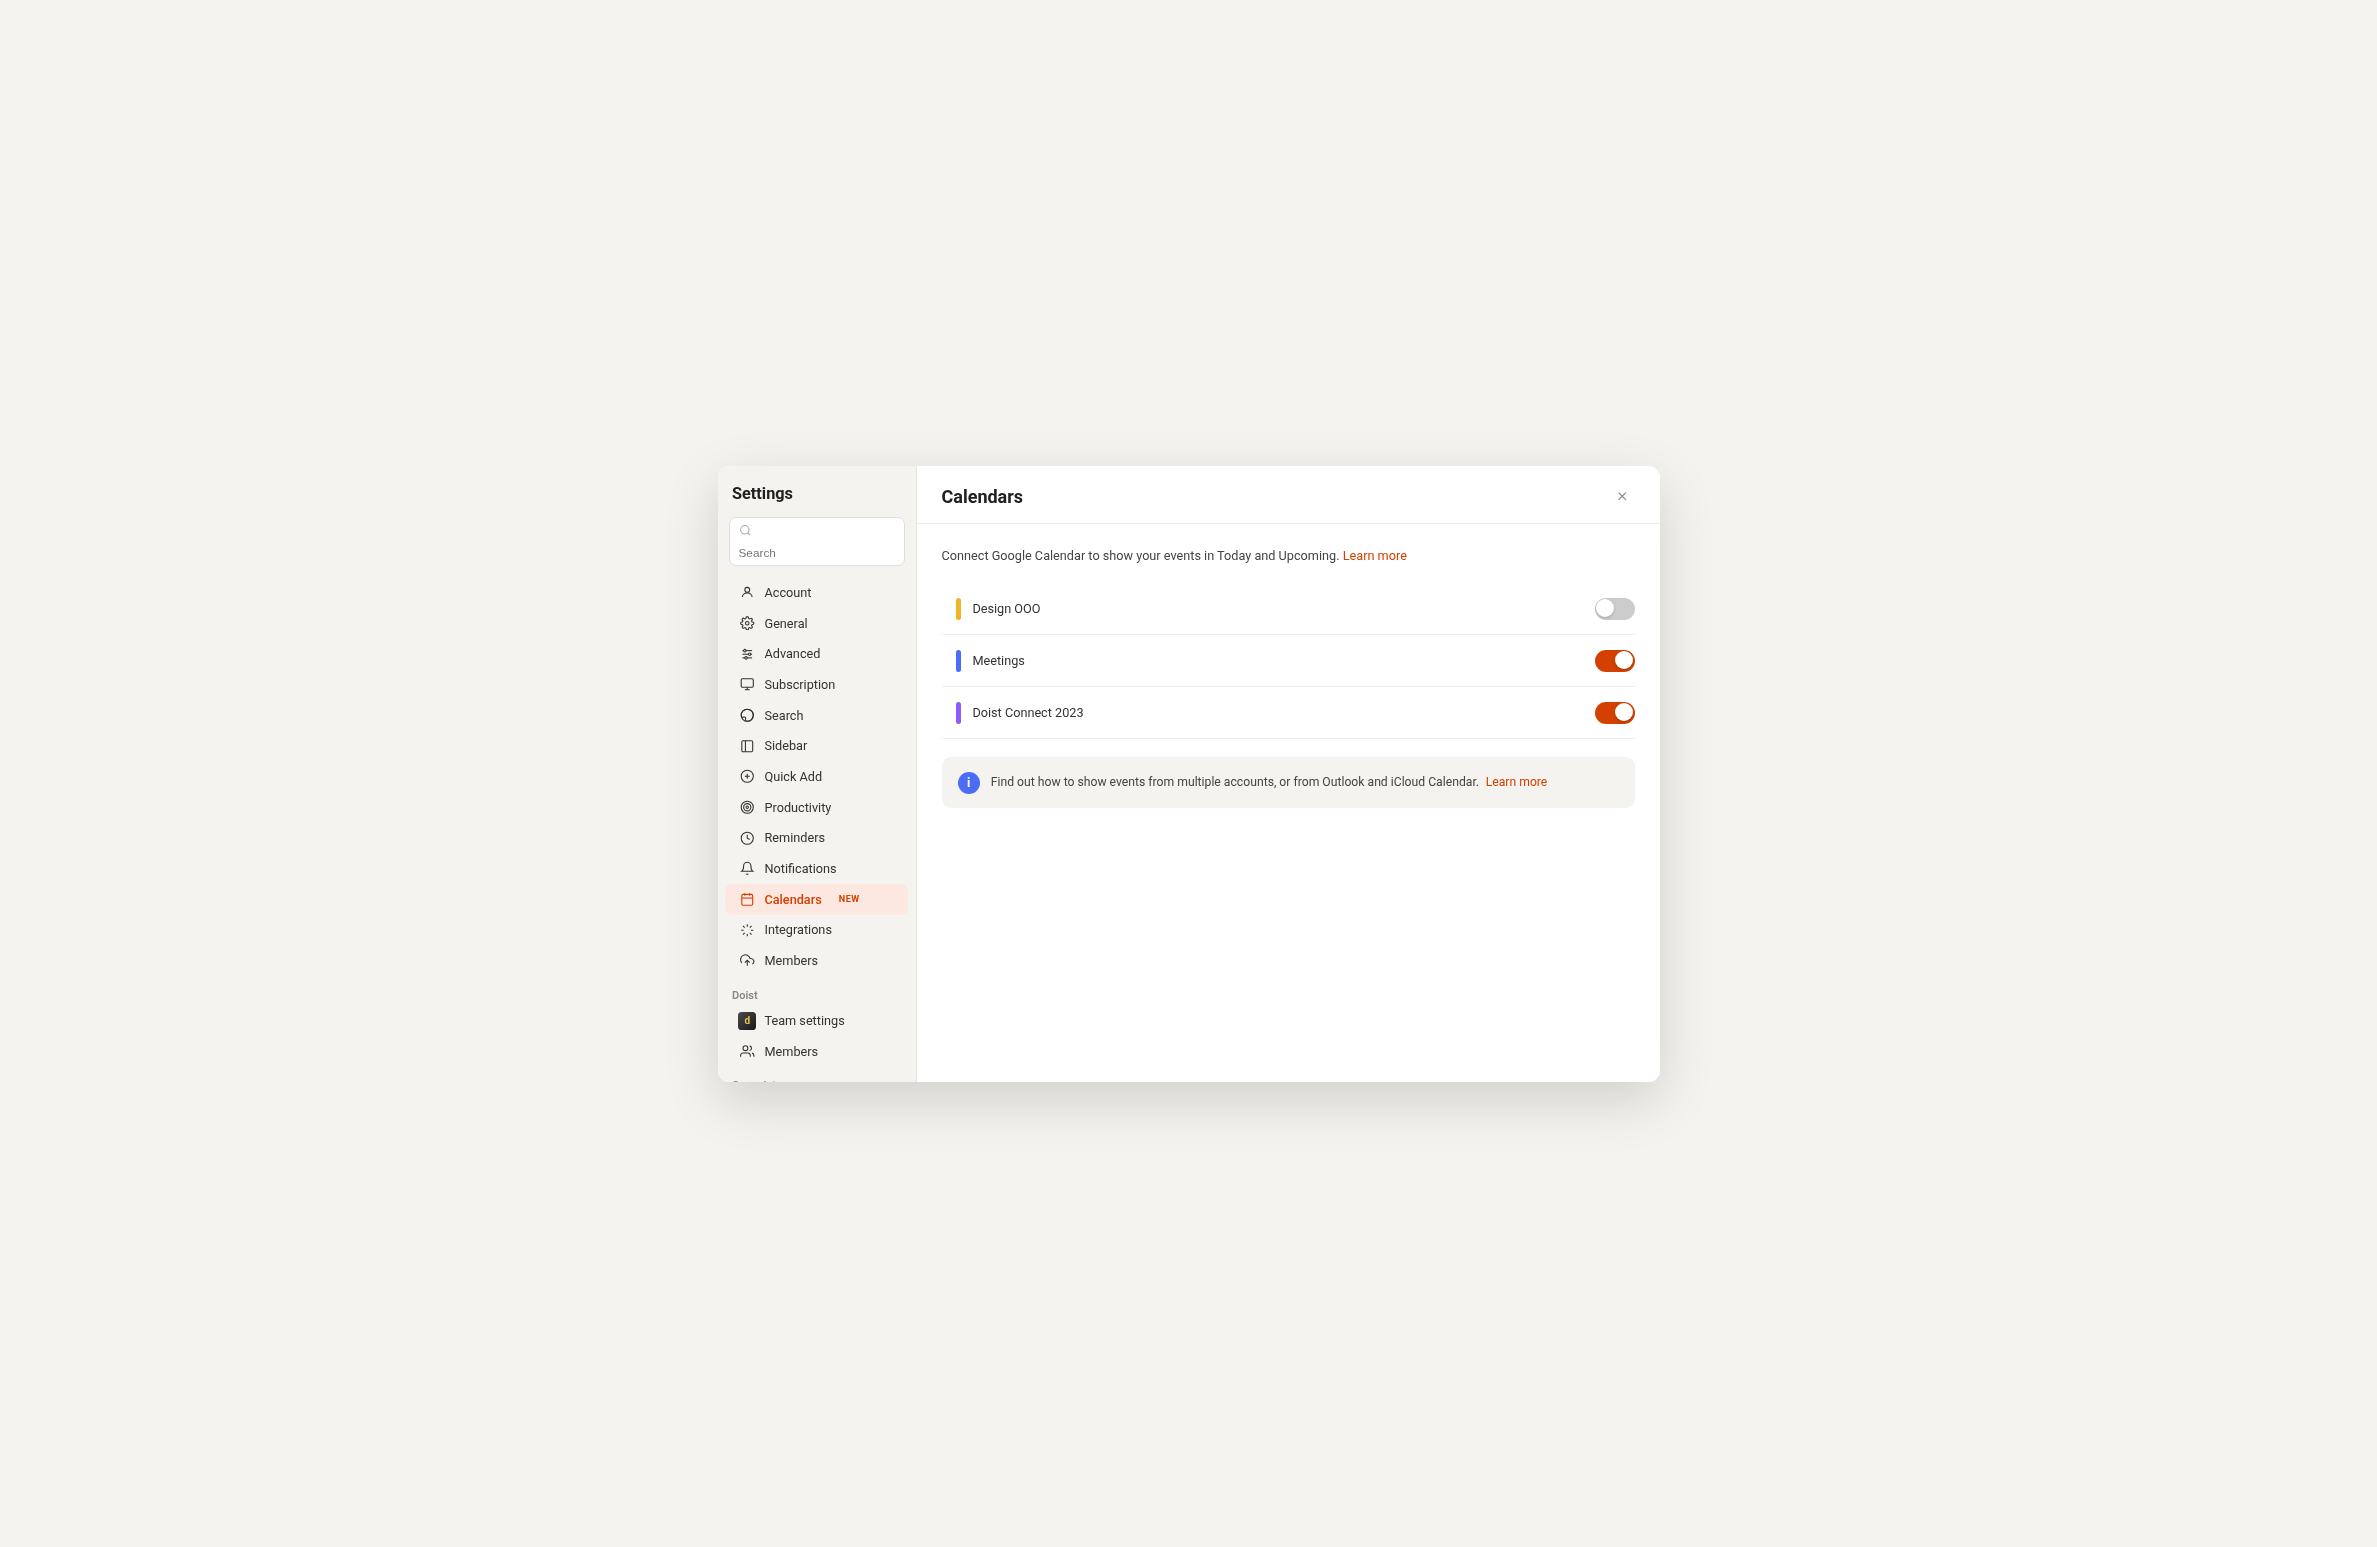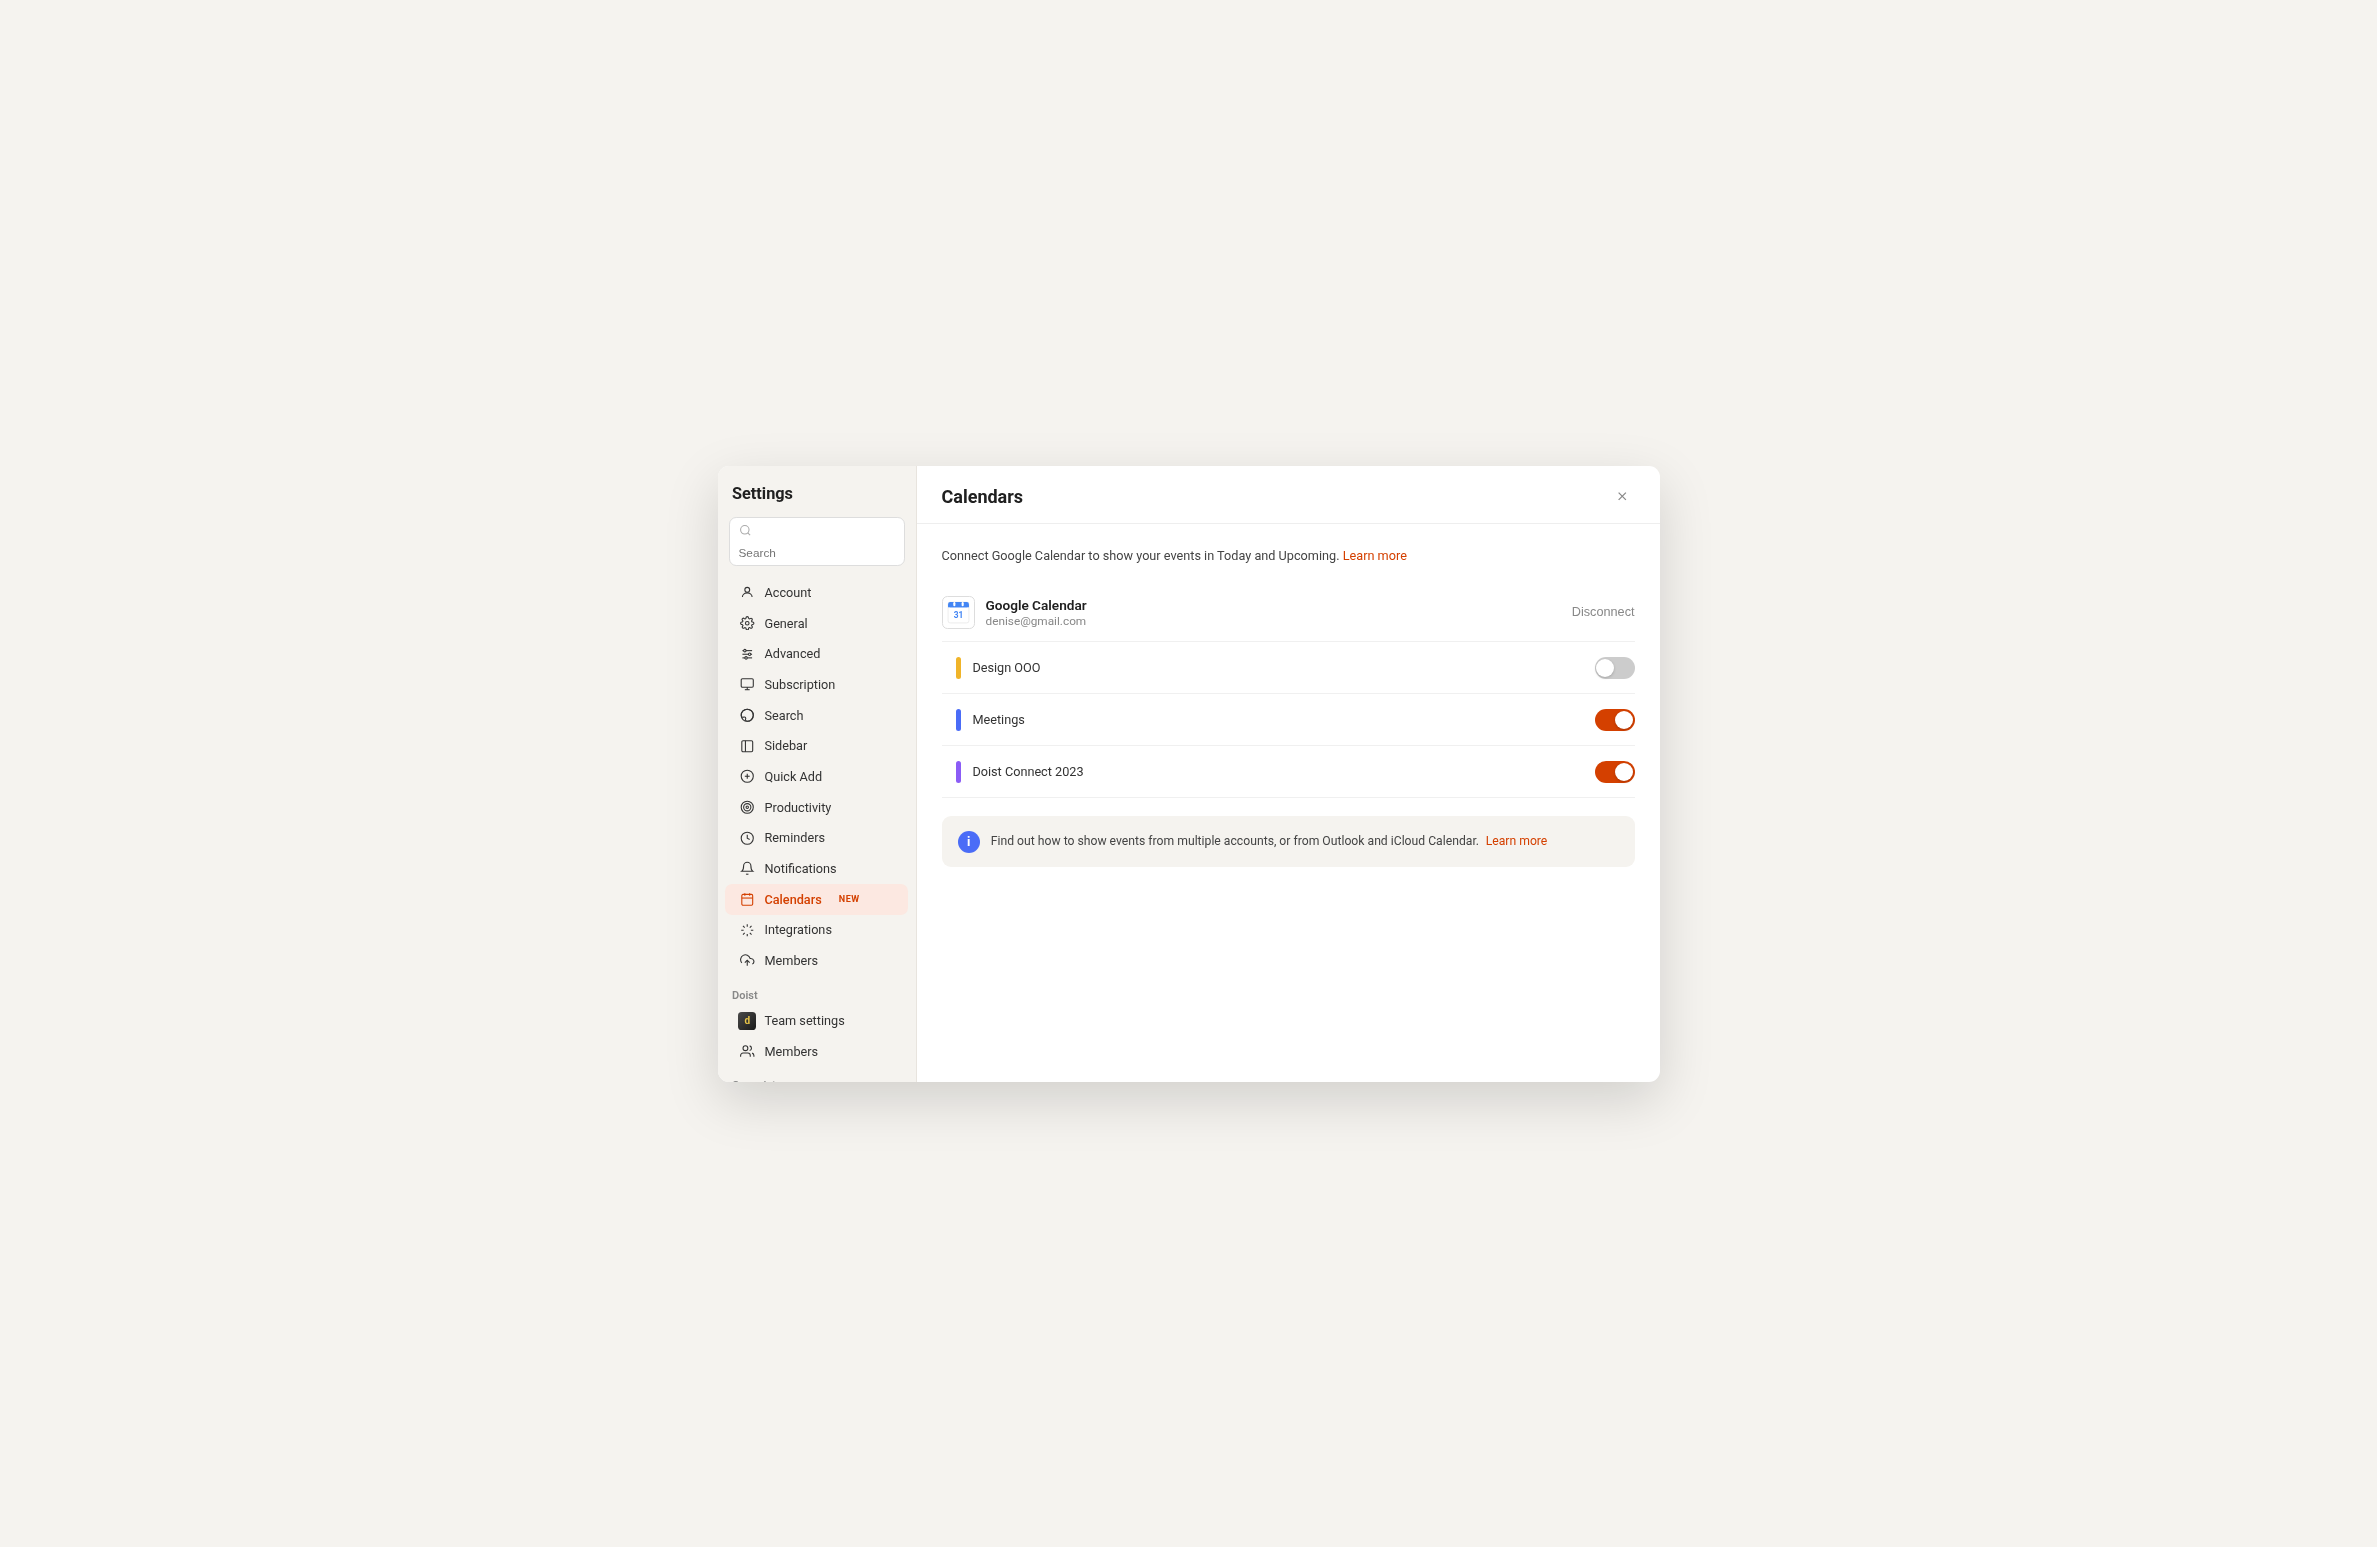--- a/index.html
+++ b/index.html
@@ -487,41 +487,20 @@
         </svg>
       </button>
     </div>
 
     <div class="content-body">
       <p class="connect-notice">
         <span>Connect Google Calendar to show your events in Today and Upcoming.</span>
         <a href="#">Learn more</a>
       </p>
 
-      <div class="calendar-account-row">
-        <div class="calendar-account-left">
-          <div class="gcal-icon">
-
-            <svg width="25" height="25" viewBox="0 0 24 24" fill="none" xmlns="http://www.w3.org/2000/svg" style="font-size:18px">
-              <rect width="24" height="24" rx="3" fill="white"></rect>
-              <rect x="2" y="2" width="20" height="20" rx="2" fill="white" stroke="#ddd" stroke-width="0.5"></rect>
-              <rect x="2" y="2" width="20" height="5" rx="2" fill="#4285f4"></rect>
-              <rect x="2" y="5" width="20" height="2" fill="#4285f4"></rect>
-              <text x="12" y="17" text-anchor="middle" font-size="8" font-weight="bold" fill="#4285f4">31</text>
-              <rect x="7" y="2" width="2" height="4" rx="1" fill="white"></rect>
-              <rect x="15" y="2" width="2" height="4" rx="1" fill="white"></rect>
-            </svg>
-          </div>
-          <div>
-            <div class="calendar-name">Google Calendar</div>
-            <div class="calendar-email">denise@gmail.com</div>
-          </div>
-        </div>
-        <button class="disconnect-btn">Disconnect</button>
-      </div>
 
       <div class="calendar-list-item">
         <div class="calendar-list-left">
           <div class="color-dot" style="background:#f0b429;"></div>
           <span class="calendar-item-name">Design OOO</span>
         </div>
         <div class="toggle off">
           <div class="toggle-knob"></div>
         </div>
       </div>

